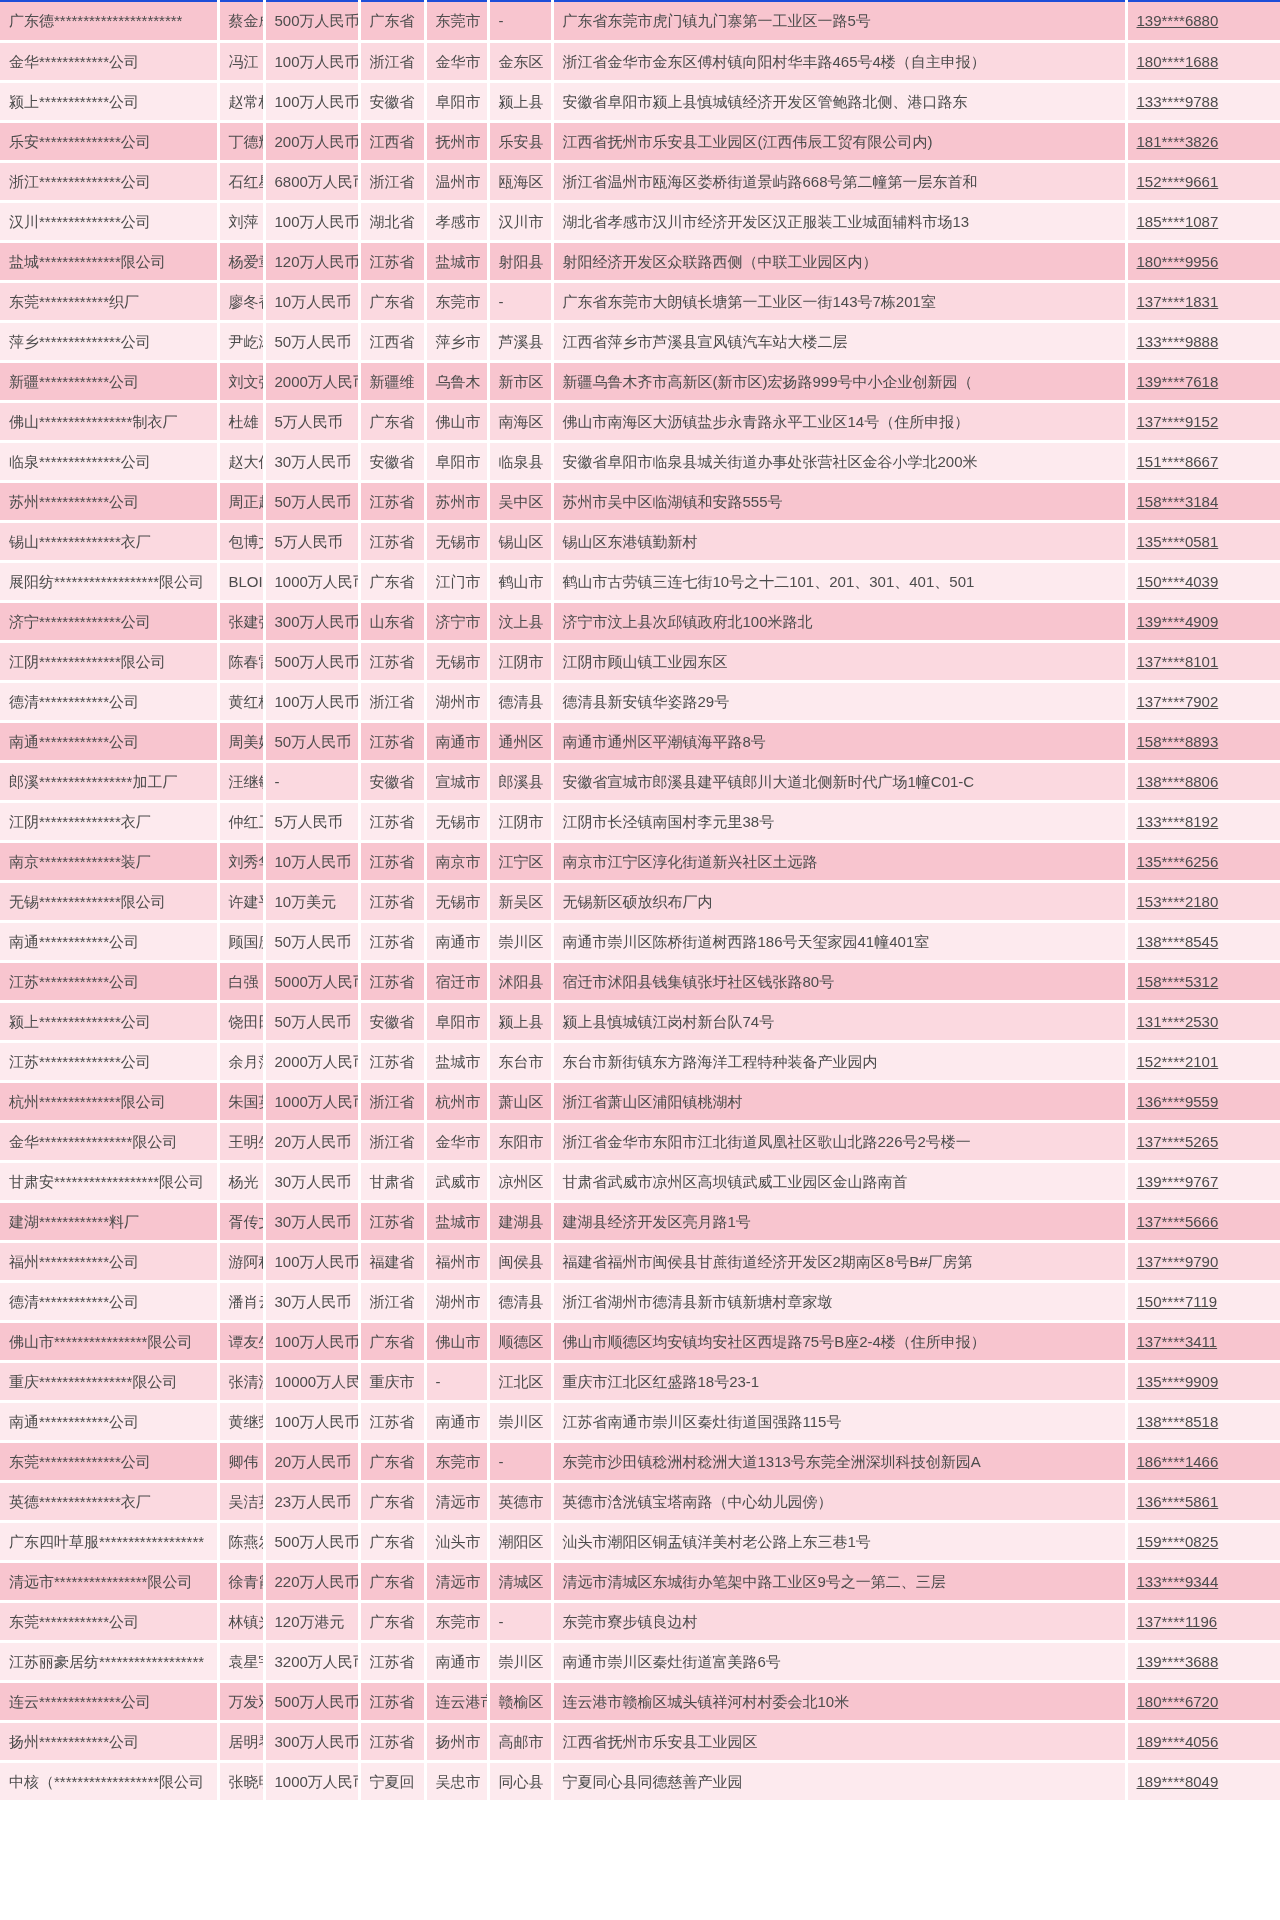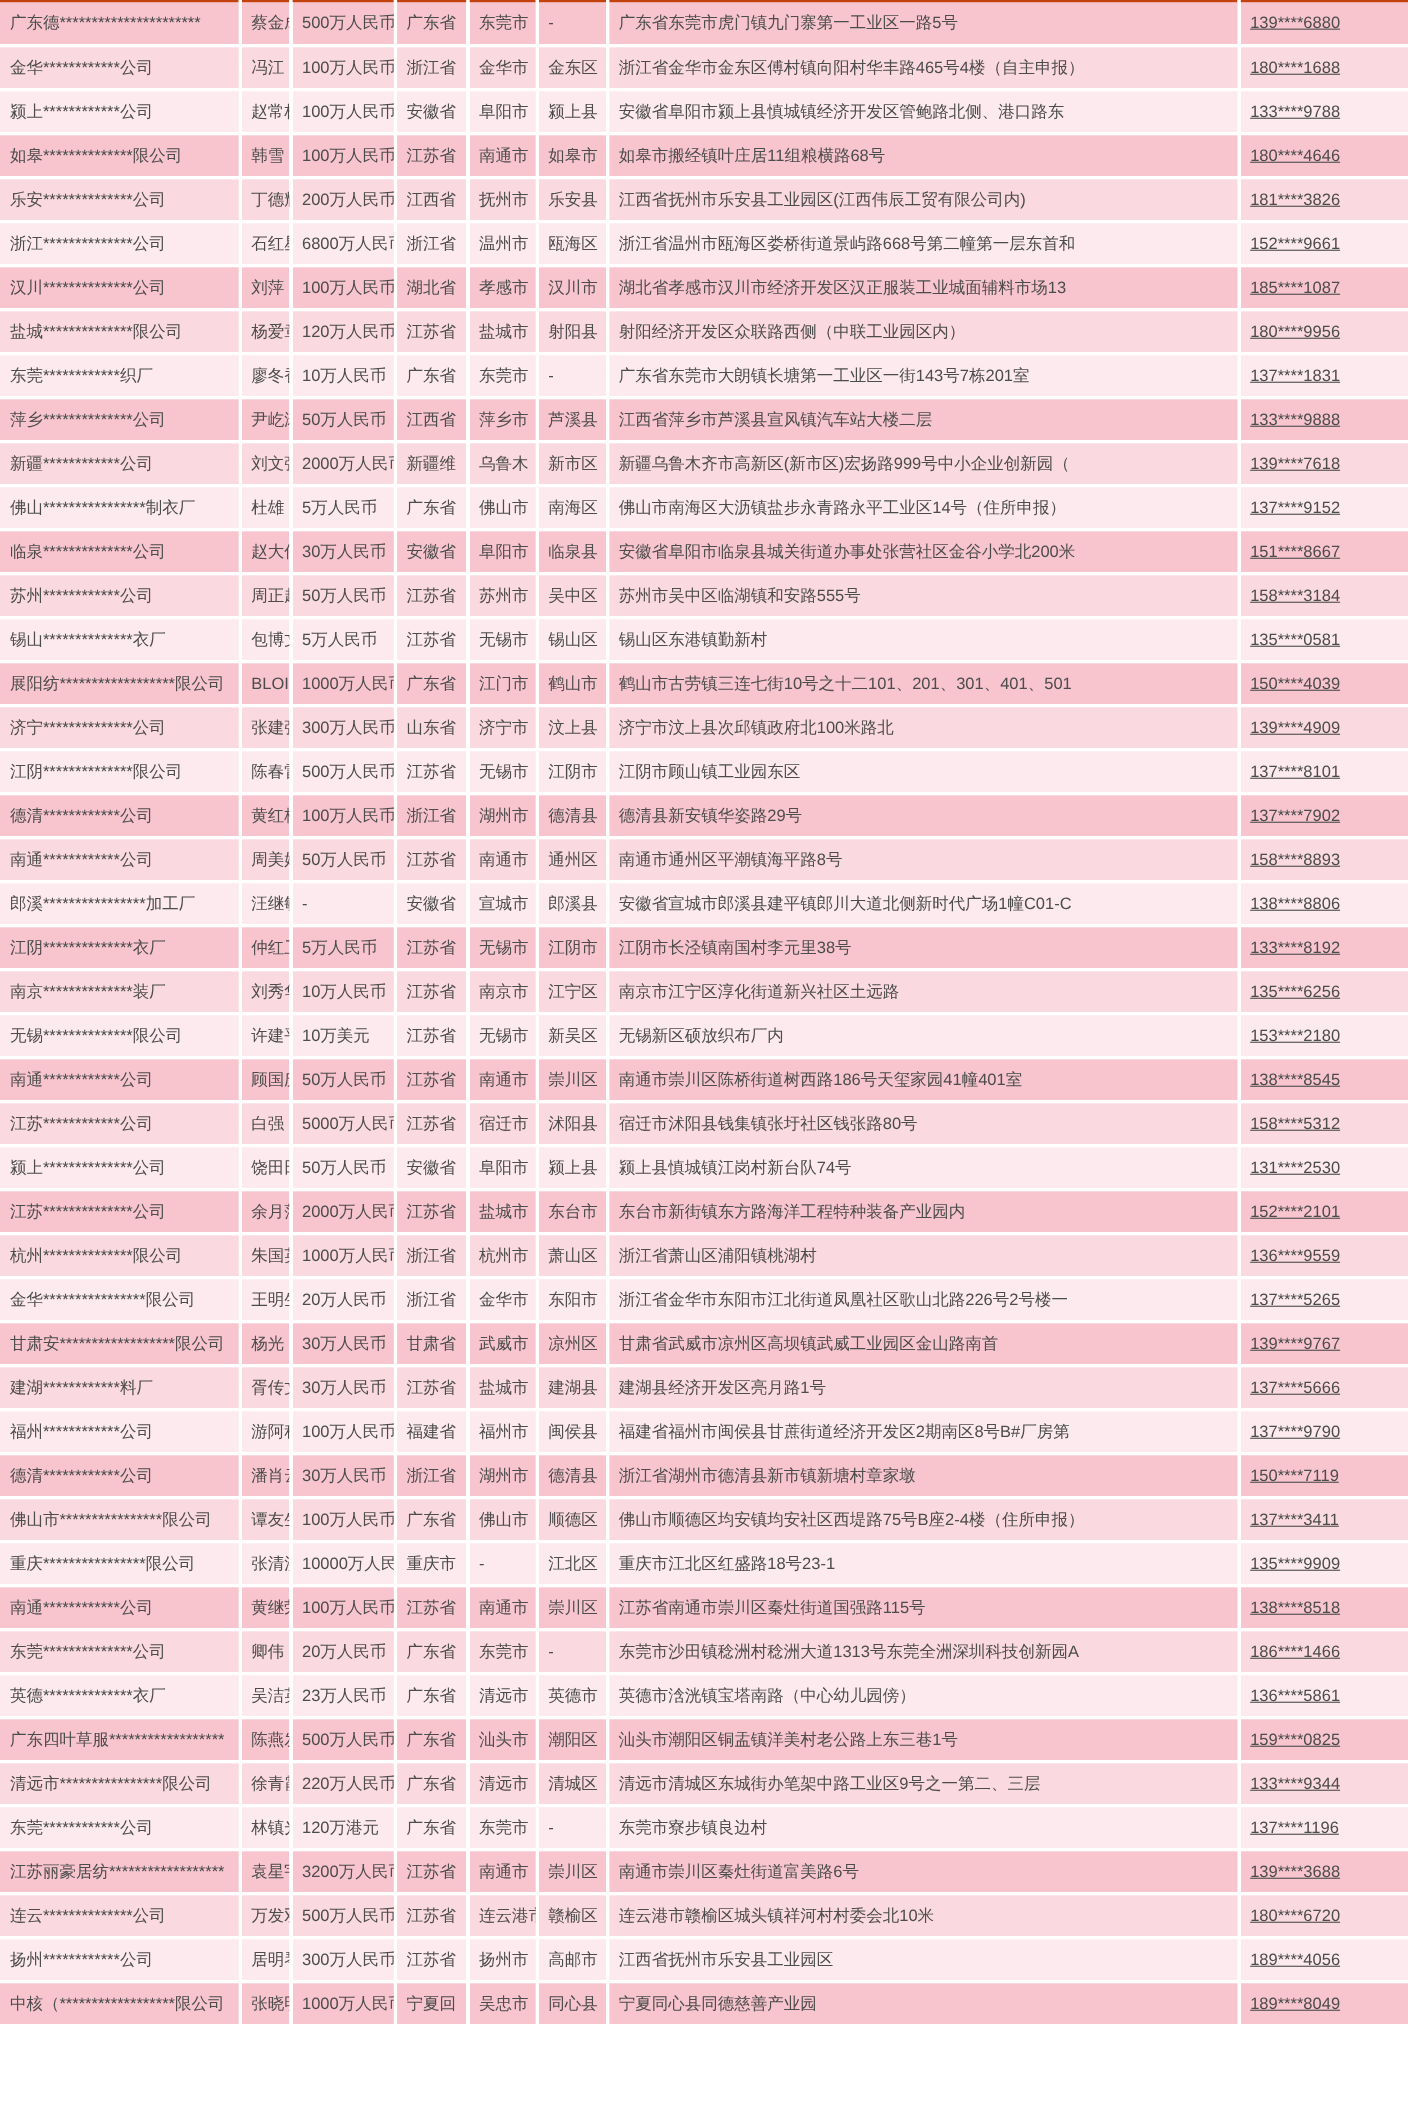--- a/index.html
+++ b/index.html
@@ -25,21 +25,21 @@
     border-right: 3px solid #ffffff;
     border-bottom: 3px solid #ffffff;
     padding: 0 6px 0 9px;
     font-size: 15px;
     color: #4c4c4c;
     vertical-align: middle;
     white-space: nowrap;
     overflow: hidden;
     line-height: 37px;
   }
-  table.company-table tr:first-child td { border-top: 2px solid #c2410c; }
+  table.company-table tr:first-child td { border-top: 2px solid #1d4ed8; }
   table.company-table td:last-child { border-right: none; text-decoration: underline; }
   
   table.company-table tr:nth-child(3n+1) td { background: #f8c5cf; }
   table.company-table tr:nth-child(3n+2) td { background: #fbd9e0; }
   table.company-table tr:nth-child(3n)   td { background: #fdeaee; }
 
   col.col-company  { width: 218px; }
   col.col-contact  { width: 46px; }
   col.col-capital  { width: 95px; }
   col.col-province { width: 66px; }
@@ -88,30 +88,20 @@
           <td>颍上************公司</td>
           <td>赵常标</td>
           <td>100万人民币</td>
           <td>安徽省</td>
           <td>阜阳市</td>
           <td>颍上县</td>
           <td>安徽省阜阳市颍上县慎城镇经济开发区管鲍路北侧、港口路东</td>
           <td>133****9788</td>
         </tr>
         <tr>
-          <td>如皋**************限公司</td>
-          <td>韩雪</td>
-          <td>100万人民币</td>
-          <td>江苏省</td>
-          <td>南通市</td>
-          <td>如皋市</td>
-          <td>如皋市搬经镇叶庄居11组粮横路68号</td>
-          <td>180****4646</td>
-        </tr>
-        <tr>
           <td>乐安**************公司</td>
           <td>丁德辉</td>
           <td>200万人民币</td>
           <td>江西省</td>
           <td>抚州市</td>
           <td>乐安县</td>
           <td>江西省抚州市乐安县工业园区(江西伟辰工贸有限公司内)</td>
           <td>181****3826</td>
         </tr>
         <tr>

